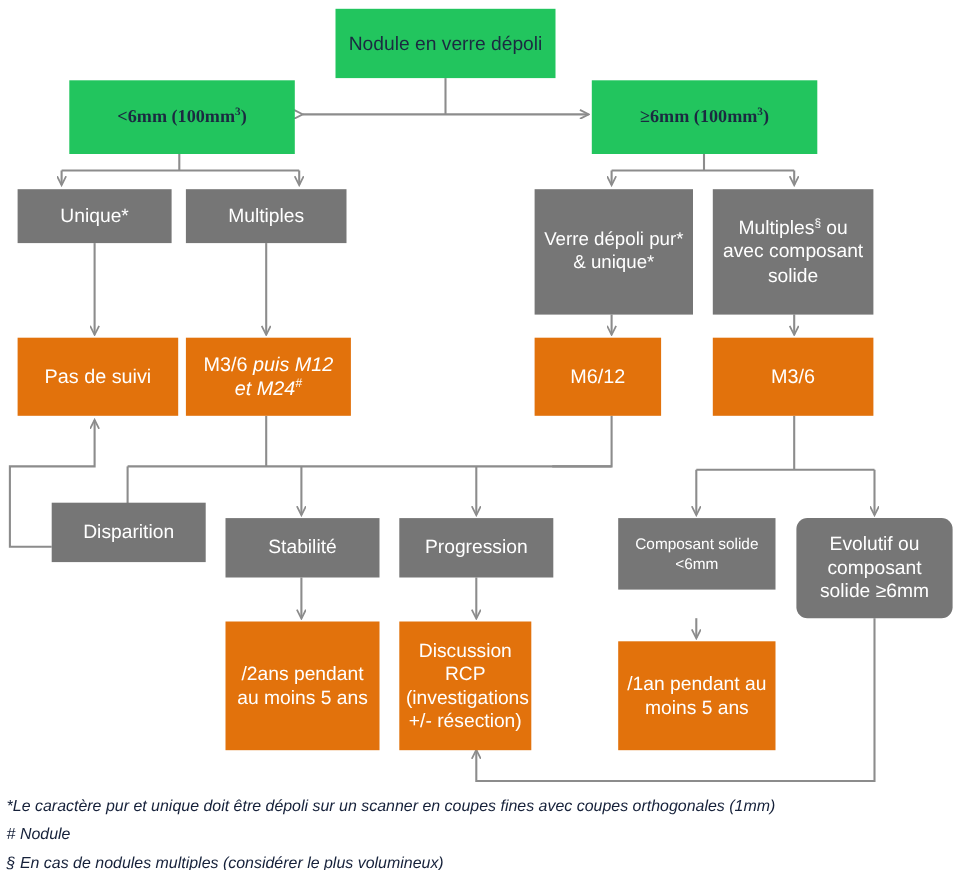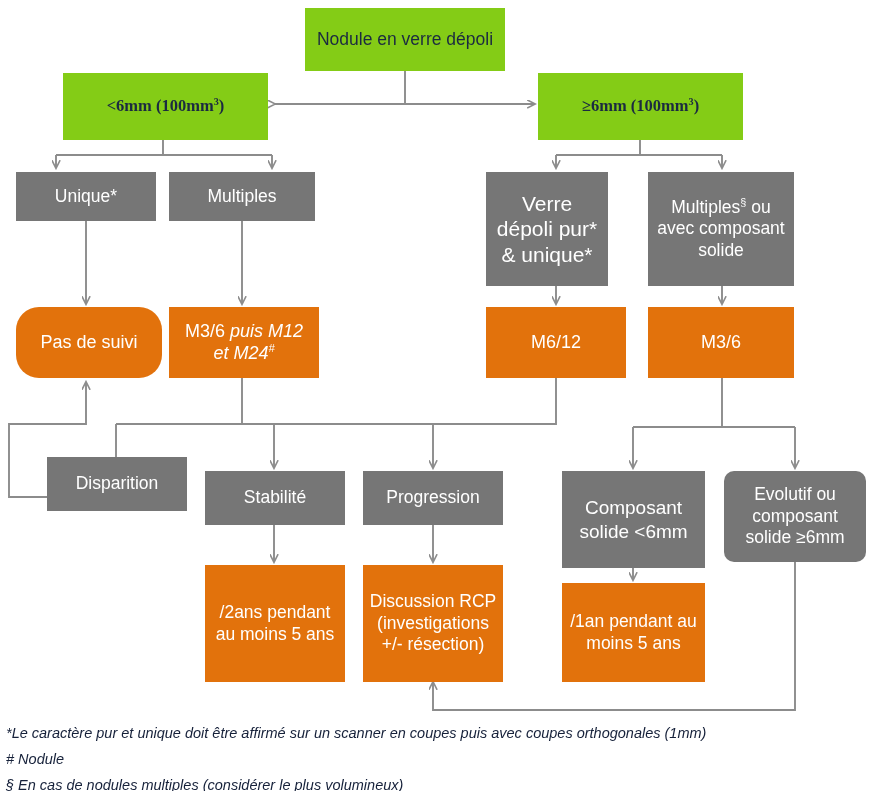--- a/index.html
+++ b/index.html
@@ -19,21 +19,21 @@
     display:flex;
     align-items:center;
     justify-content:center;
     text-align:center;
     box-sizing:border-box;
     line-height:1.22;
     padding:2px 6px;
   }
   .node .txt{display:block;width:100%;}
 
-  .n-light{background:#84cc16;color:#1b2a41;}
+  .n-light{background:#22c55e;color:#1b2a41;}
   .n-light.bold{font-weight:bold;font-family:Liberation Serif, serif;}
   .n-gray{background:#767676;color:#ffffff;}
   .n-orange{background:#e2720c;color:#ffffff;}
 
   sup{font-size:.62em;vertical-align:super;line-height:0;}
 
   .ital{font-style:italic;margin-top:30px;}
 
   .footnotes{
     position:absolute;
@@ -109,75 +109,75 @@
   </div>
 
   <div class="node n-gray" style="left:16px;top:172px;width:140px;height:49px;font-size:17.5px;">
     <span class="txt">Unique*</span>
   </div>
 
   <div class="node n-gray" style="left:169px;top:172px;width:146px;height:49px;font-size:17.5px;">
     <span class="txt">Multiples</span>
   </div>
 
-  <div class="node n-gray" style="left:486px;top:172px;width:122px;height:114px;font-size:21px;">
+  <div class="node n-gray" style="left:486px;top:172px;width:144px;height:114px;font-size:17px;">
     <span class="txt">Verre dépoli pur* &amp; unique*</span>
   </div>
 
   <div class="node n-gray" style="left:648px;top:172px;width:146px;height:114px;font-size:17.5px;">
     <span class="txt"><span>Multiples</span><sup>§</sup><span> ou avec composant solide</span></span>
   </div>
 
-  <div class="node n-orange" style="left:16px;top:307px;width:146px;height:71px;font-size:18px;border-radius:23px;">
+  <div class="node n-orange" style="left:16px;top:307px;width:146px;height:71px;font-size:18px;">
     <span class="txt">Pas de suivi</span>
   </div>
 
   <div class="node n-orange" style="left:169px;top:307px;width:150px;height:71px;font-size:18px;">
     <span class="txt"><span>M3/6 </span><span class="ital">puis M12 et M24</span><sup class="ital">#</sup></span>
   </div>
 
-  <div class="node n-orange" style="left:486px;top:307px;width:140px;height:71px;font-size:18px;">
+  <div class="node n-orange" style="left:486px;top:307px;width:115px;height:71px;font-size:18px;">
     <span class="txt">M6/12</span>
   </div>
 
   <div class="node n-orange" style="left:648px;top:307px;width:146px;height:71px;font-size:18px;">
     <span class="txt">M3/6</span>
   </div>
 
   <div class="node n-gray" style="left:47px;top:457px;width:140px;height:54px;font-size:17.5px;">
     <span class="txt">Disparition</span>
   </div>
 
   <div class="node n-gray" style="left:205px;top:471px;width:140px;height:54px;font-size:17.5px;">
     <span class="txt">Stabilité</span>
   </div>
 
   <div class="node n-gray" style="left:363px;top:471px;width:140px;height:54px;font-size:17.5px;">
     <span class="txt">Progression</span>
   </div>
 
-  <div class="node n-gray" style="left:562px;top:471px;width:143px;height:97px;font-size:19px;">
+  <div class="node n-gray" style="left:562px;top:471px;width:143px;height:65px;font-size:14px;">
     <span class="txt">Composant solide &lt;6mm</span>
   </div>
 
   <div class="node n-gray" style="left:724px;top:471px;width:142px;height:91px;font-size:17.5px;border-radius:10px;">
     <span class="txt">Evolutif ou composant solide ≥6mm</span>
   </div>
 
   <div class="node n-orange" style="left:205px;top:565px;width:140px;height:117px;font-size:17.5px;">
     <span class="txt">/2ans pendant au moins 5 ans</span>
   </div>
 
-  <div class="node n-orange" style="left:363px;top:565px;width:140px;height:117px;font-size:17.5px;">
+  <div class="node n-orange" style="left:363px;top:565px;width:120px;height:117px;font-size:17.5px;">
     <span class="txt">Discussion RCP (investigations +/- résection)</span>
   </div>
 
   <div class="node n-orange" style="left:562px;top:583px;width:143px;height:99px;font-size:17.5px;">
     <span class="txt">/1an pendant au moins 5 ans</span>
   </div>
 
   <div class="footnotes">
-    <div>*Le caractère pur et unique doit être affirmé sur un scanner en coupes puis avec coupes orthogonales (1mm)</div>
+    <div>*Le caractère pur et unique doit être dépoli sur un scanner en coupes fines avec coupes orthogonales (1mm)</div>
     <div># Nodule</div>
     <div>§ En cas de nodules multiples (considérer le plus volumineux)</div>
   </div>
 
 </div>
 
 </body></html>

